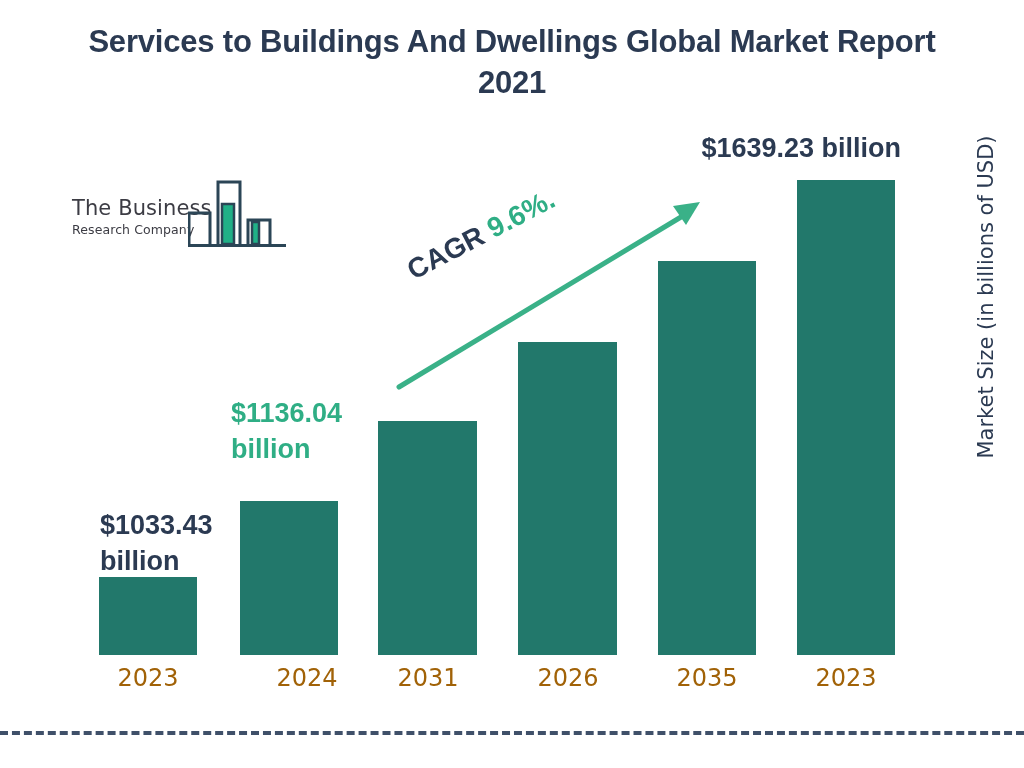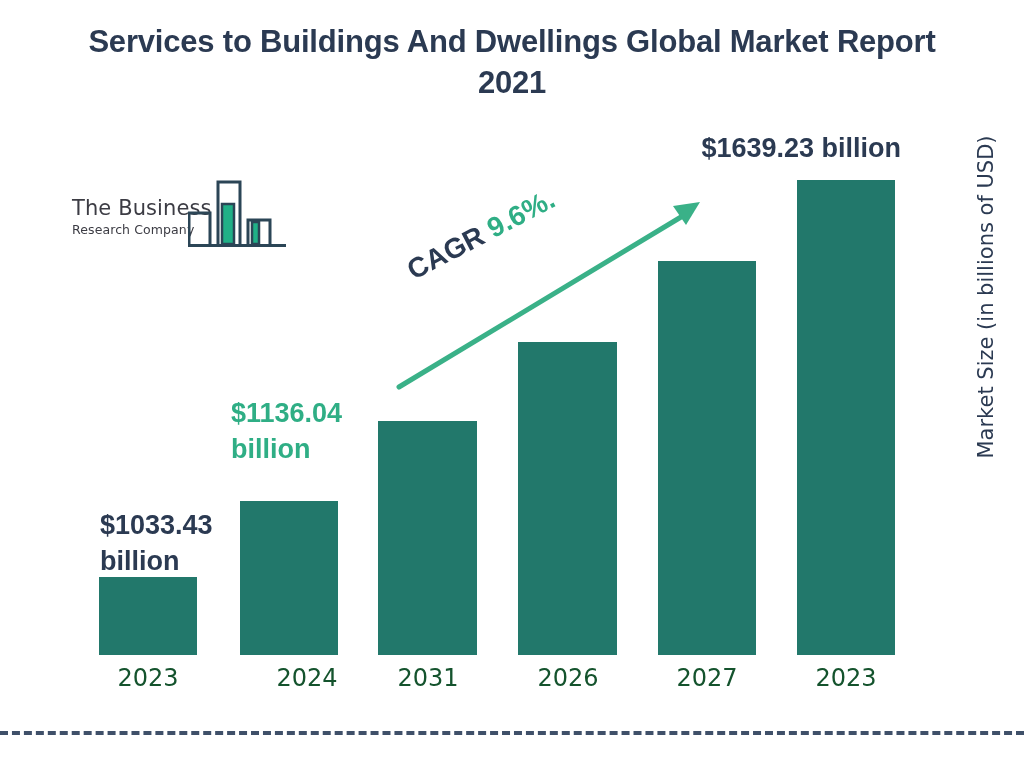--- a/index.html
+++ b/index.html
@@ -124,21 +124,21 @@
   #cagr-word { color: #2b3a52; }
   #cagr-value { color: #2fae85; }
 
   
   .xtick {
     position: absolute;
     top: 664px;
     width: 160px;
     text-align: center;
     font-size: 24px;
-    color: #14532d;
+    color: #a16207;
     font-family: "DejaVu Sans", sans-serif;
   }
 
   
   #ylabel {
     position: absolute;
     left: 806px;
     top: 285px;
     width: 360px;
     text-align: center;
@@ -211,18 +211,18 @@
 <div class="value-label value-navy" id="label-2028">$1639.23 billion</div>
 
 <div id="cagr-annotation">
   <span id="cagr-word">CAGR</span><span>&nbsp;</span><span id="cagr-value">9.6%.</span>
 </div>
 
 <div class="xtick" style="left:68px;">2023</div>
 <div class="xtick" style="left:227px;">2024</div>
 <div class="xtick" style="left:348px;">2031</div>
 <div class="xtick" style="left:488px;">2026</div>
-<div class="xtick" style="left:627px;">2027</div>
+<div class="xtick" style="left:627px;">2035</div>
 <div class="xtick" style="left:766px;">2023</div>
 
 <div id="ylabel">Market Size (in billions of USD)</div>
 
 <div id="bottom-rule"></div>
 
 </body></html>

